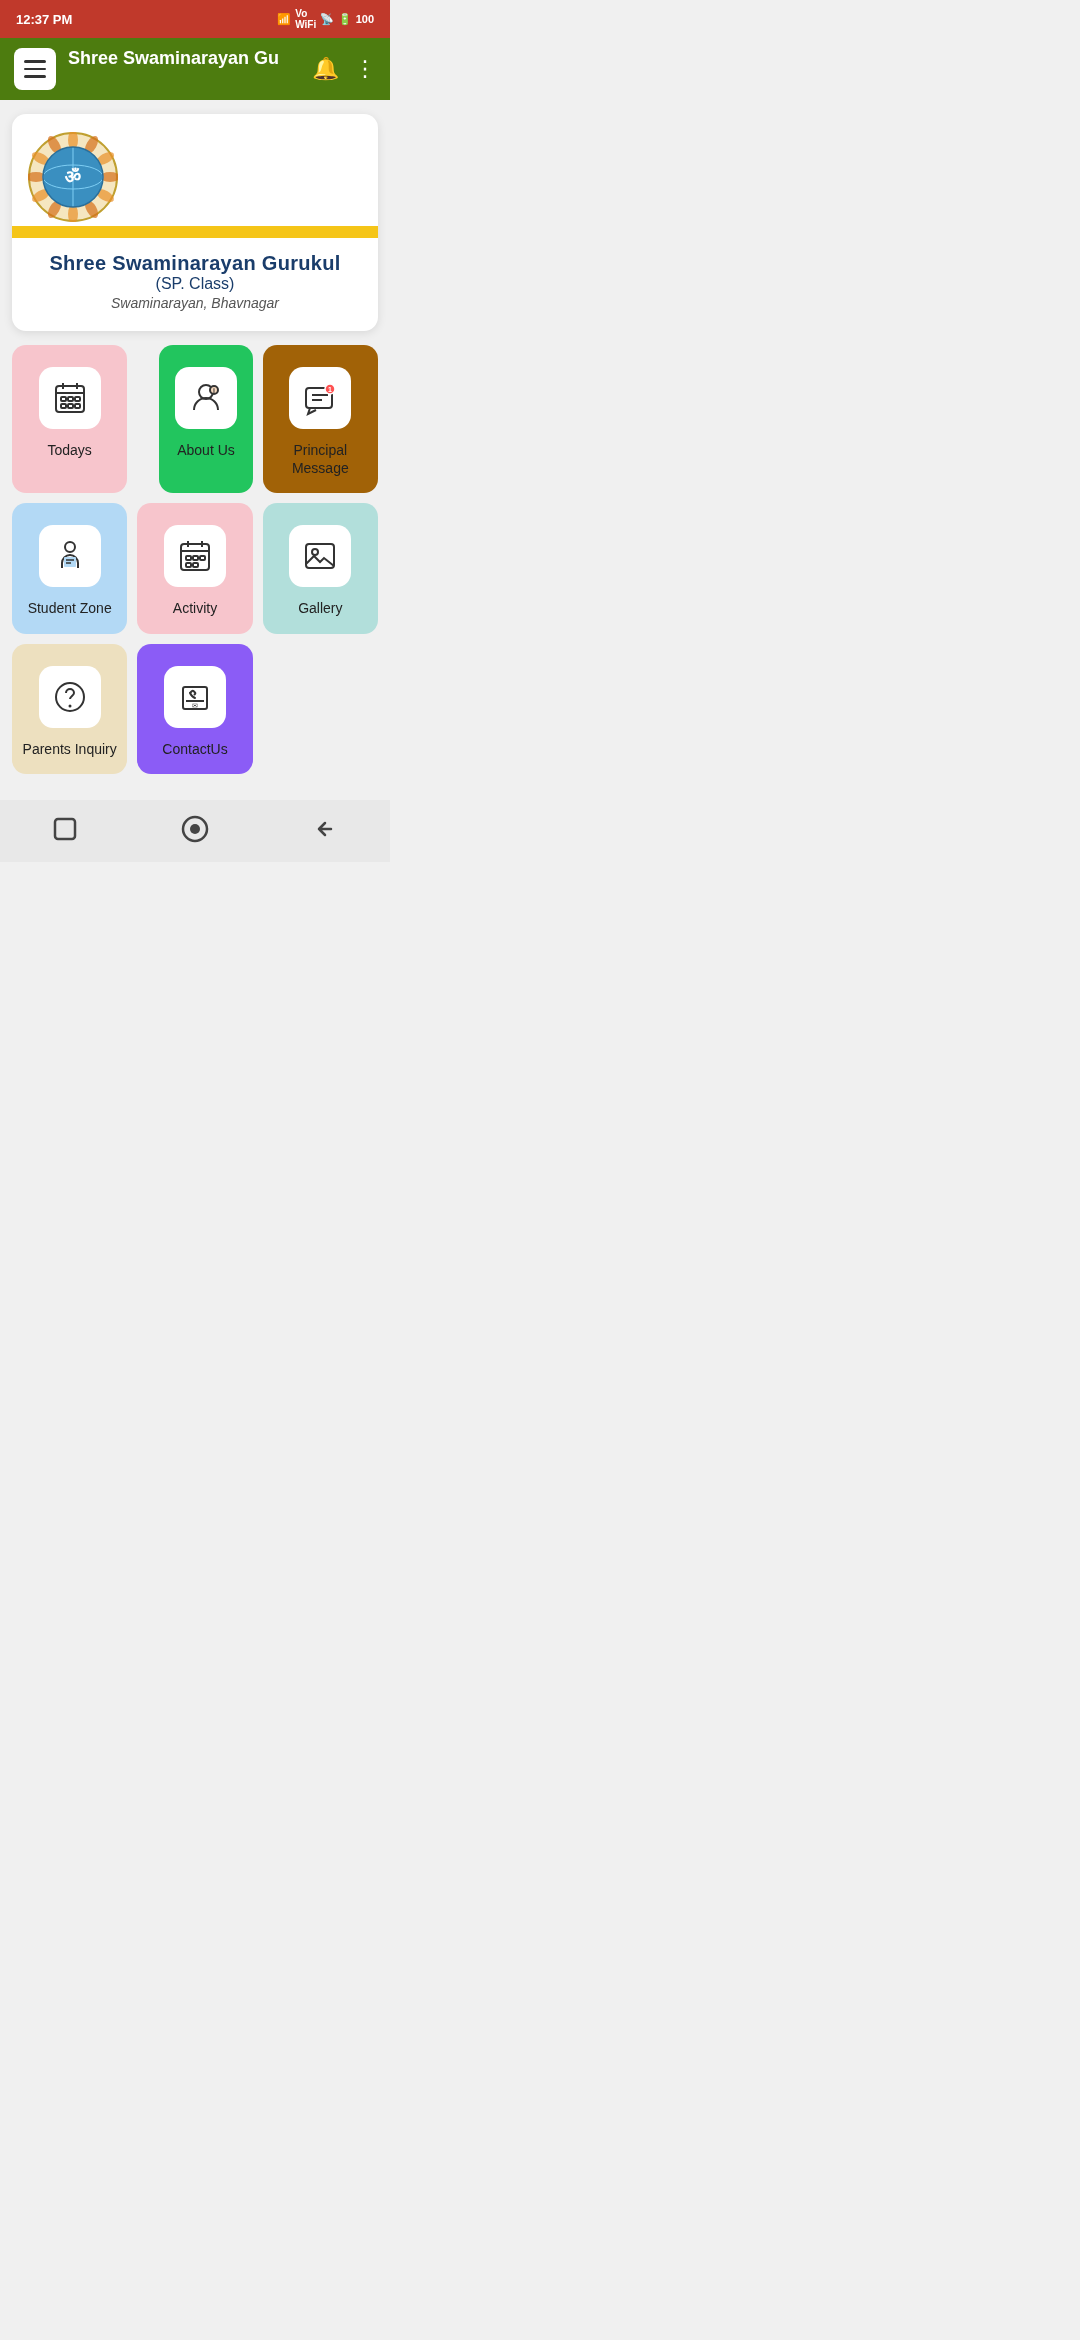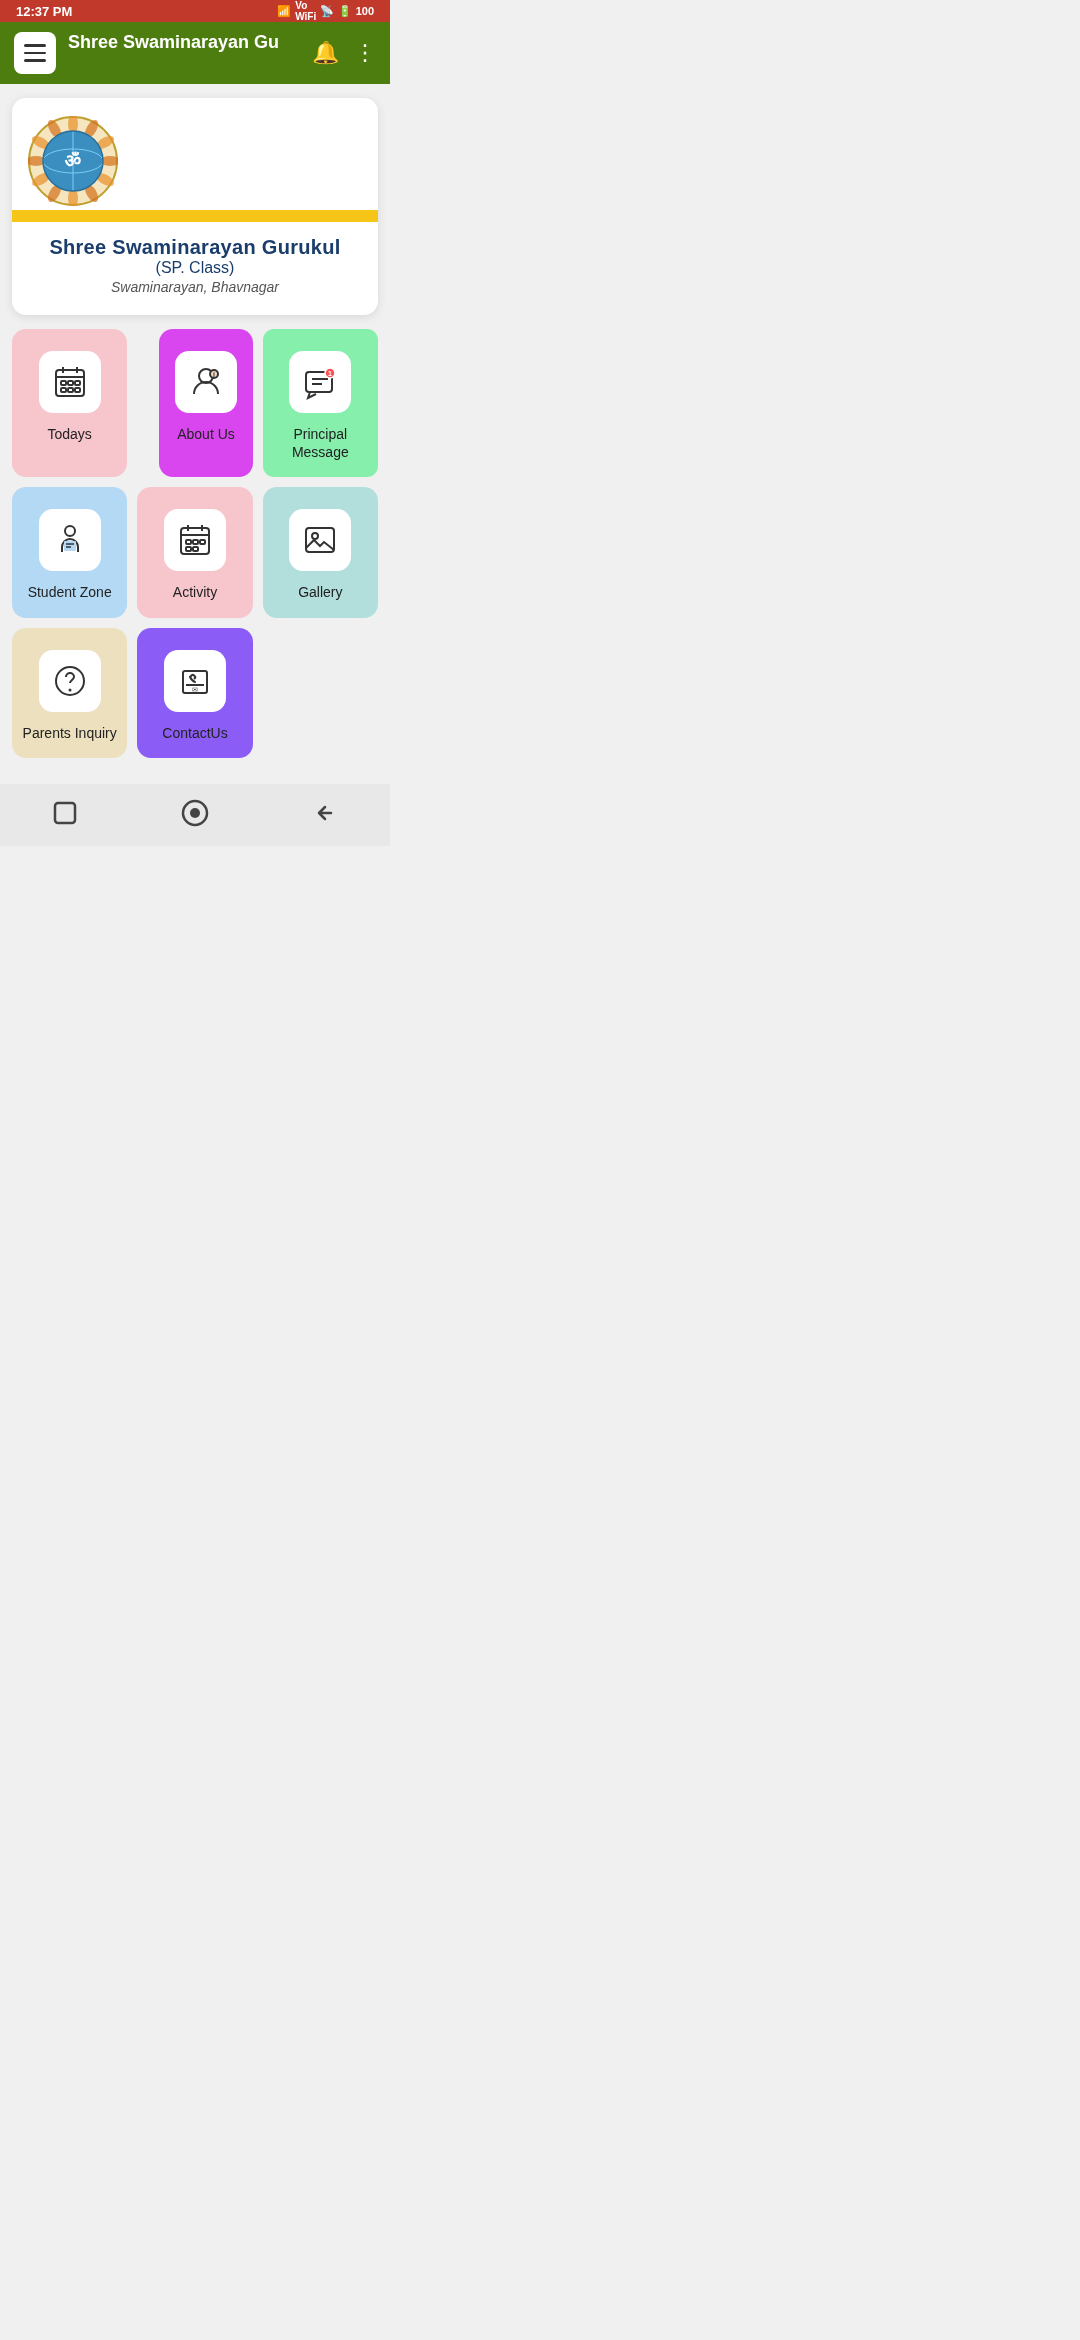--- a/index.html
+++ b/index.html
@@ -13,21 +13,21 @@
       overflow-x: hidden;
     }
 
     
     .status-bar {
       background: #c0392b;
       color: white;
       display: flex;
       justify-content: space-between;
       align-items: center;
-      padding: 0 16px;
+      padding: 8px 16px;
       font-size: 13px;
       font-weight: 600;
     }
     .status-right {
       display: flex;
       align-items: center;
       gap: 4px;
       font-size: 11px;
     }
 
@@ -152,22 +152,22 @@
     .menu-label {
       font-size: 14px;
       font-weight: 400;
       color: #222;
       text-align: center;
       line-height: 1.3;
     }
 
     
     .bg-pink { background: #f7c5cc; }
-    .bg-peach { background: #d946ef; margin-left: 22px; }
-    .bg-mint { background: #86efac; border-radius: 11px; }
+    .bg-peach { background: #22c55e; margin-left: 22px; }
+    .bg-mint { background: #a16207; }
     .bg-sky { background: #b3d9f5; }
     .bg-rose { background: #f7c5cc; }
     .bg-lavender { background: #b3d4f5; }
     .bg-teal { background: #b2dfdb; }
     .bg-tan { background: #ede0bf; }
     .bg-lightyellow { background: #8b5cf6; }
 
     
     .nav-bar {
       background: #e8e8e8;

